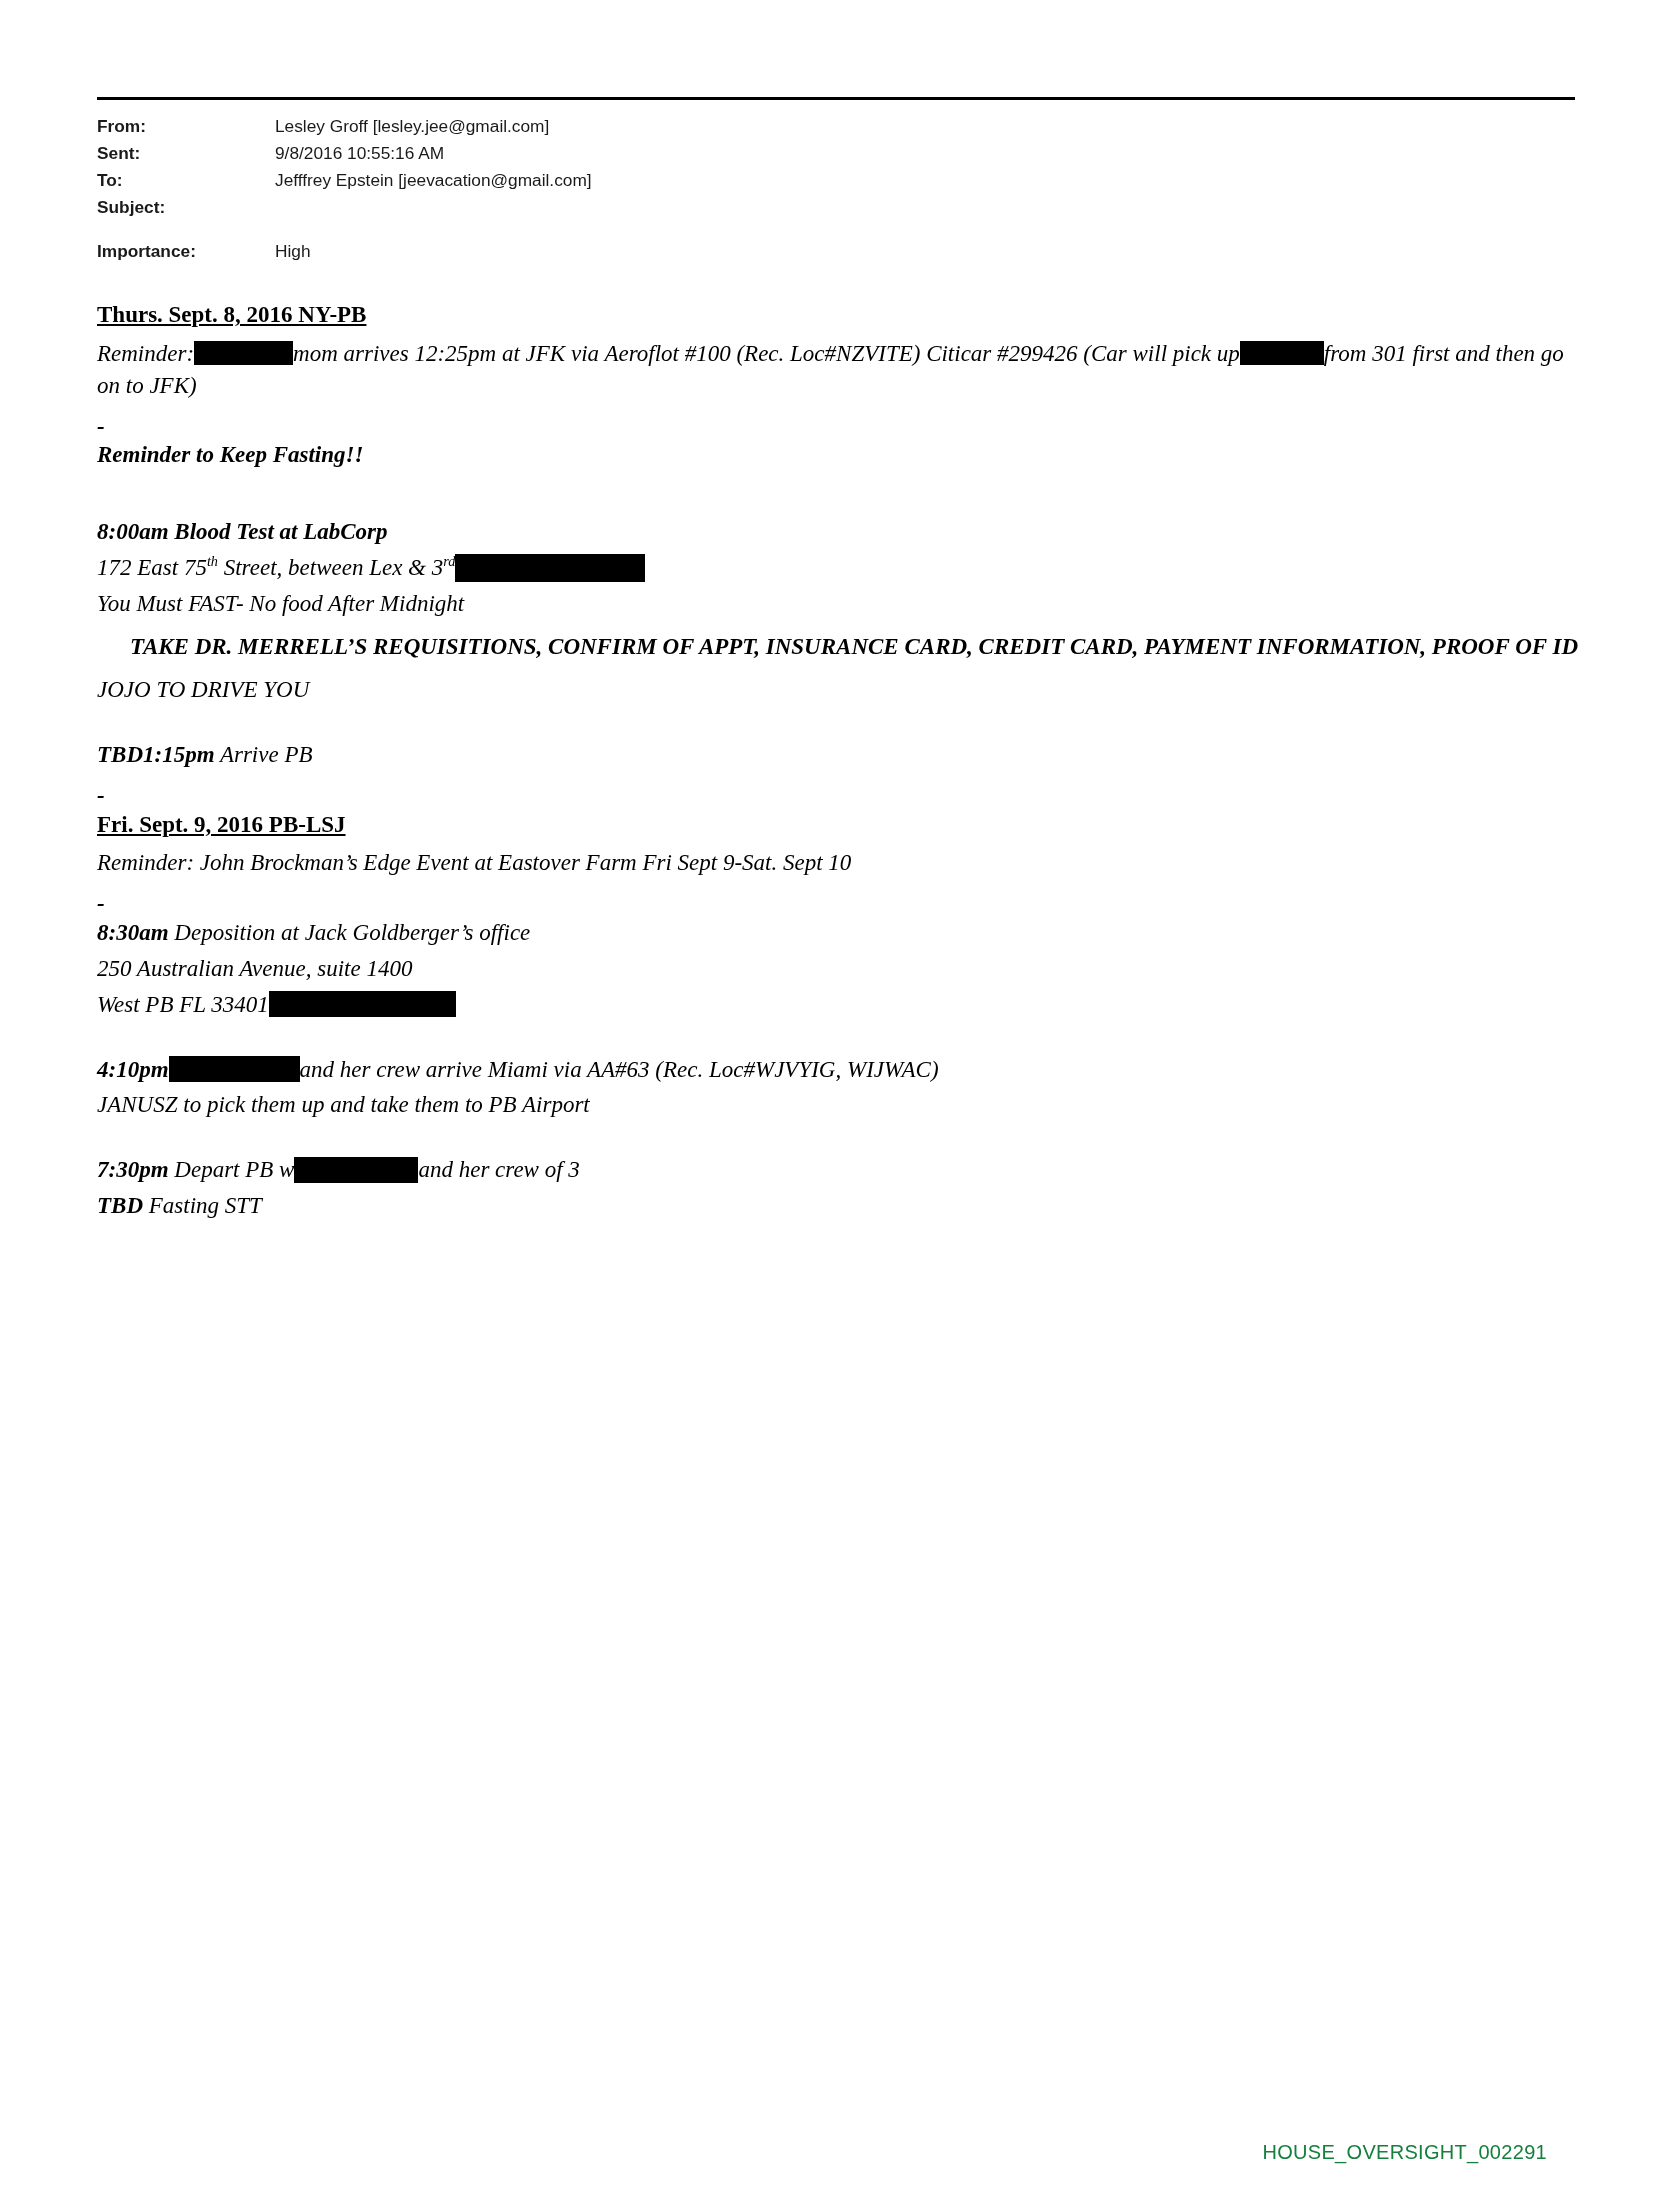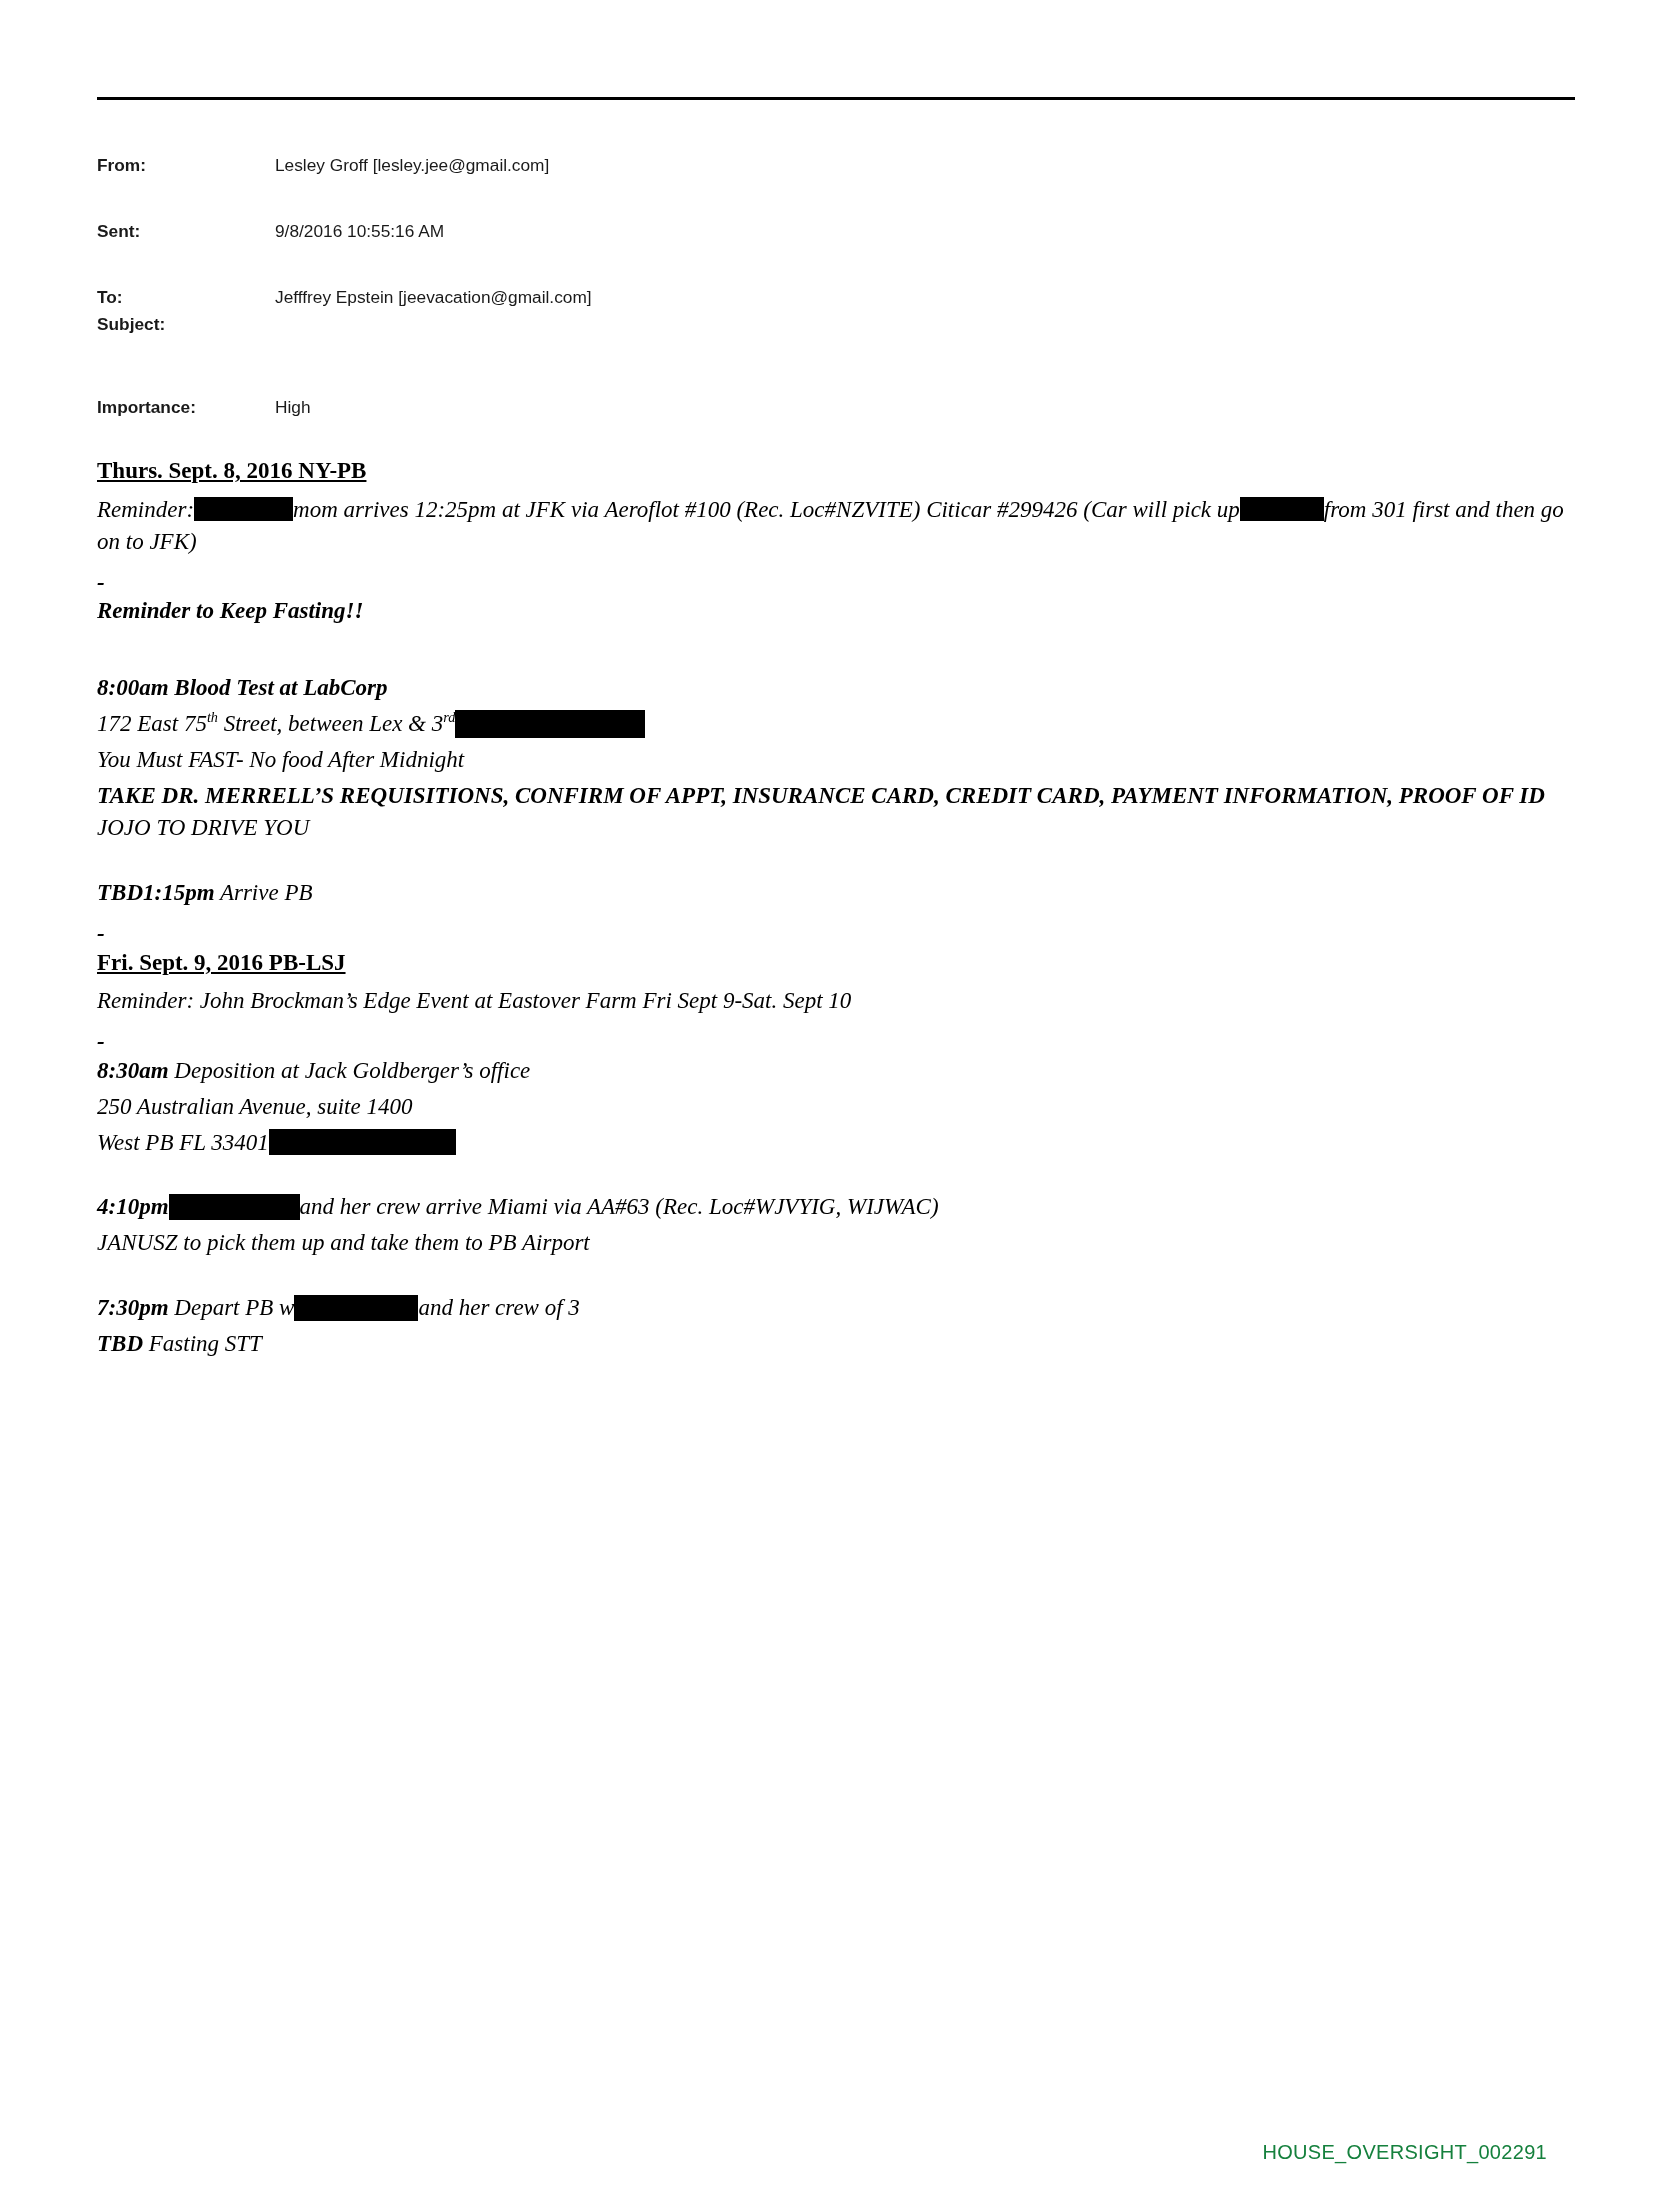--- a/index.html
+++ b/index.html
@@ -48,21 +48,20 @@
     align-items: baseline;
   }
   .hdr-label {
     width: 178px;
     font-weight: bold;
     flex: 0 0 178px;
   }
   .hdr-value {
     flex: 1 1 auto;
     font-weight: normal;
-    margin-top: 39px;
   }
   .hdr-gap { height: 17px; }
 
   
   .body-block {
     margin-top: 34px;
     font-size: 23px;
     line-height: 32px;
   }
   .line {
@@ -109,21 +108,22 @@
     font-size: 0.62em;
     vertical-align: super;
     line-height: 0;
   }
 
   .caps-bold {
     font-weight: bold;
     font-style: italic;
     font-size: 23px;
     line-height: 32px;
-    margin: 0;
+    margin: 11px;
+    text-align: right;
   }
 
   .footer {
     position: absolute;
     right: 93px;
     bottom: 41px;
     font-family: "Liberation Sans", sans-serif;
     font-size: 20px;
     letter-spacing: 0.3px;
     color: #15803d;

